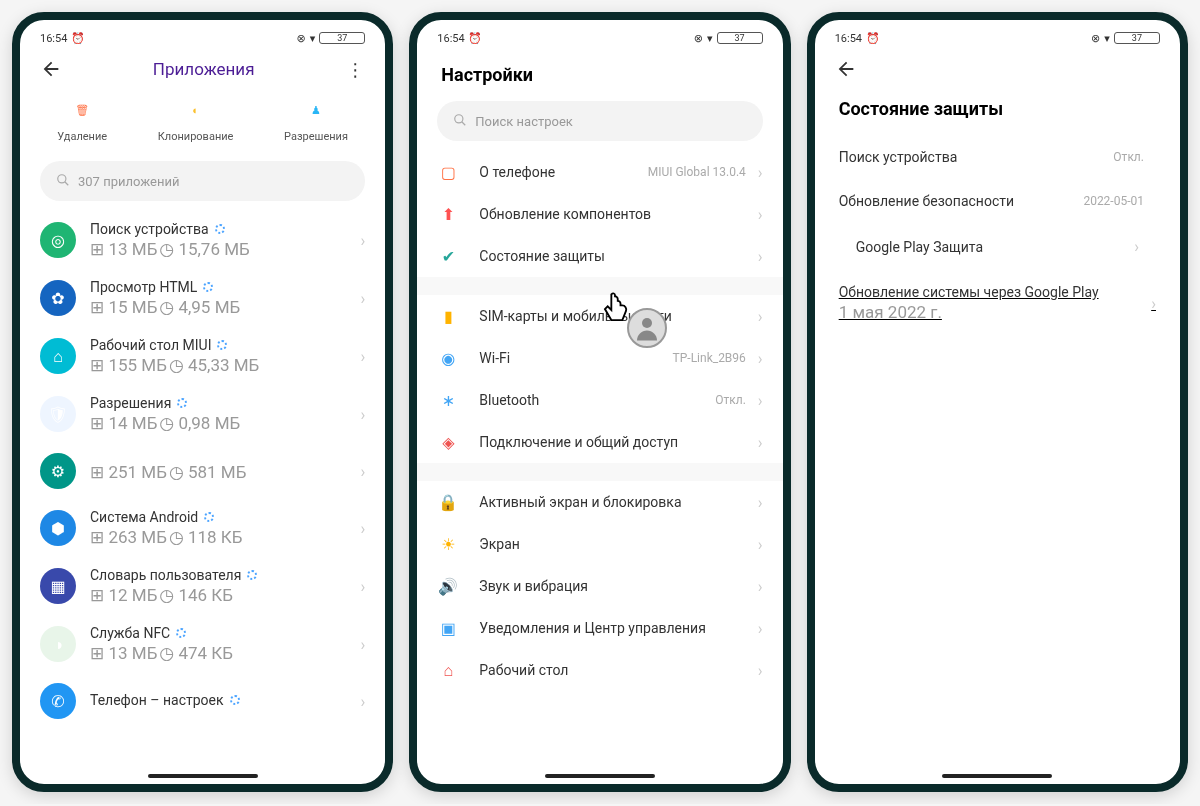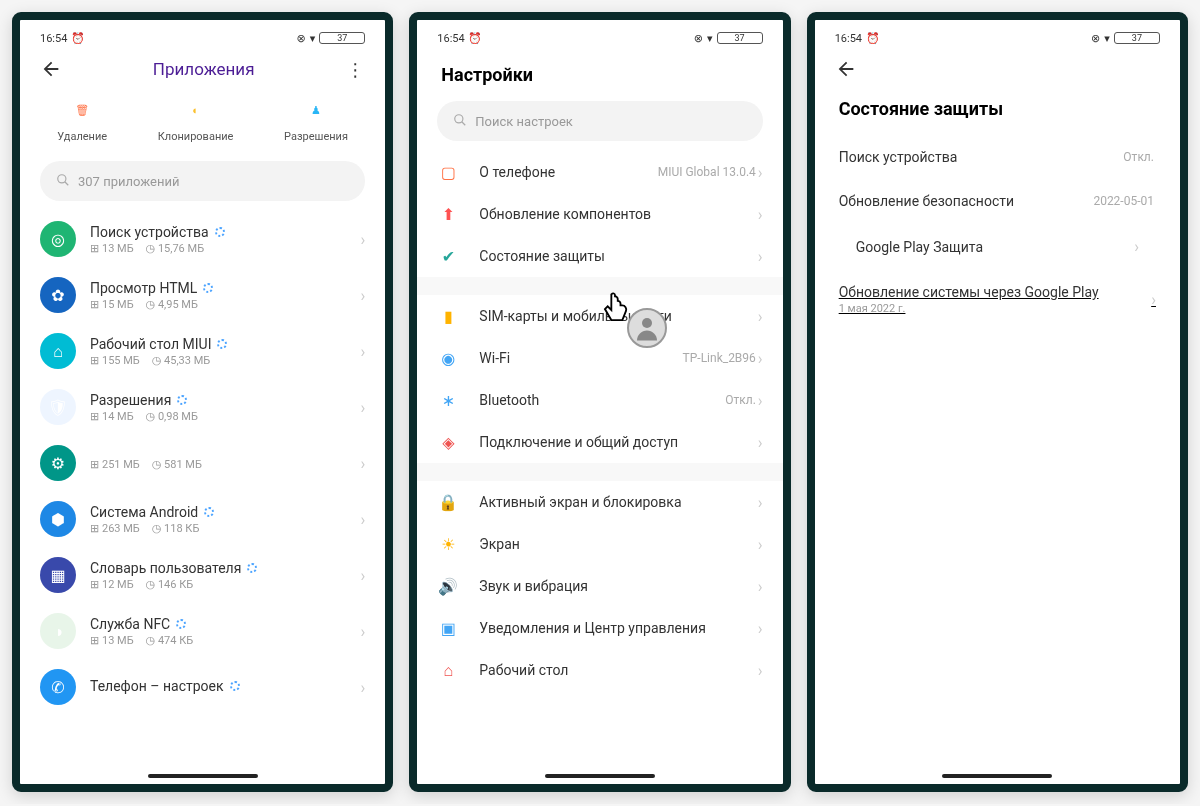--- a/index.html
+++ b/index.html
@@ -1,18 +1,18 @@
 <!DOCTYPE html>
 <html><head>
 <meta charset="utf-8">
 <style>
   * { box-sizing: border-box; margin: 0; padding: 0; font-family: -apple-system, BlinkMacSystemFont, "Segoe UI", Roboto, sans-serif; }
   body { background: #f5f5f5; display: flex; gap: 16px; padding: 12px; justify-content: center; }
   .phone {
-    width: 444px; height: 780px; background: #fff; border-radius: 9px;
+    width: 444px; height: 780px; background: #fff; border-radius: 32px;
     border: 8px solid #0a2a2a; position: relative; overflow: hidden;
     box-shadow: 0 4px 16px rgba(0,0,0,.15);
   }
   .statusbar {
     height: 24px; display: flex; justify-content: space-between; align-items: center;
     padding: 0 20px; font-size: 11px; color: #333; margin-top: 6px;
   }
   .statusbar .right { display: flex; gap: 4px; align-items: center; }
   .battbox { border: 1px solid #555; border-radius: 3px; padding: 0 17px; font-size: 9px; }
 
@@ -40,23 +40,23 @@
   .row .app-icon {
     width: 36px; height: 36px; border-radius: 50%; margin-right: 14px;
     display:flex;align-items:center;justify-content:center; color:#fff; flex-shrink:0;
   }
   .row .set-icon {
     width: 22px; height: 22px; margin-right: 20px;
     display:flex;align-items:center;justify-content:center; flex-shrink:0;
   }
   .row .content { flex: 1; min-width: 0; }
   .row .name { font-size: 14px; color: #333; display:flex; align-items:center; gap:6px; }
-  .row .sub { font-size: 11px; color: #999; margin-top: 2px; display:flex; gap:12px; }
+  .row .sub { font-size: 17px; color: #999; margin-top: 2px; display:flex; gap:2px; }
   .row .chev { color: #ccc; font-size: 16px; }
-  .row .rval { color: #aaa; font-size: 12px; margin-right: 2px; }
+  .row .rval { color: #aaa; font-size: 12px; margin-right: 12px; }
   .spinner {
     width: 10px; height: 10px; border: 2px dotted #4aa3ff; border-radius: 50%;
     display:inline-block;
   }
   .gap { height: 18px; background: #f8f8f8; }
 
   .cursor {
     position: absolute; width: 44px; height: 44px; pointer-events: none;
   }
   .avatar-cursor {

